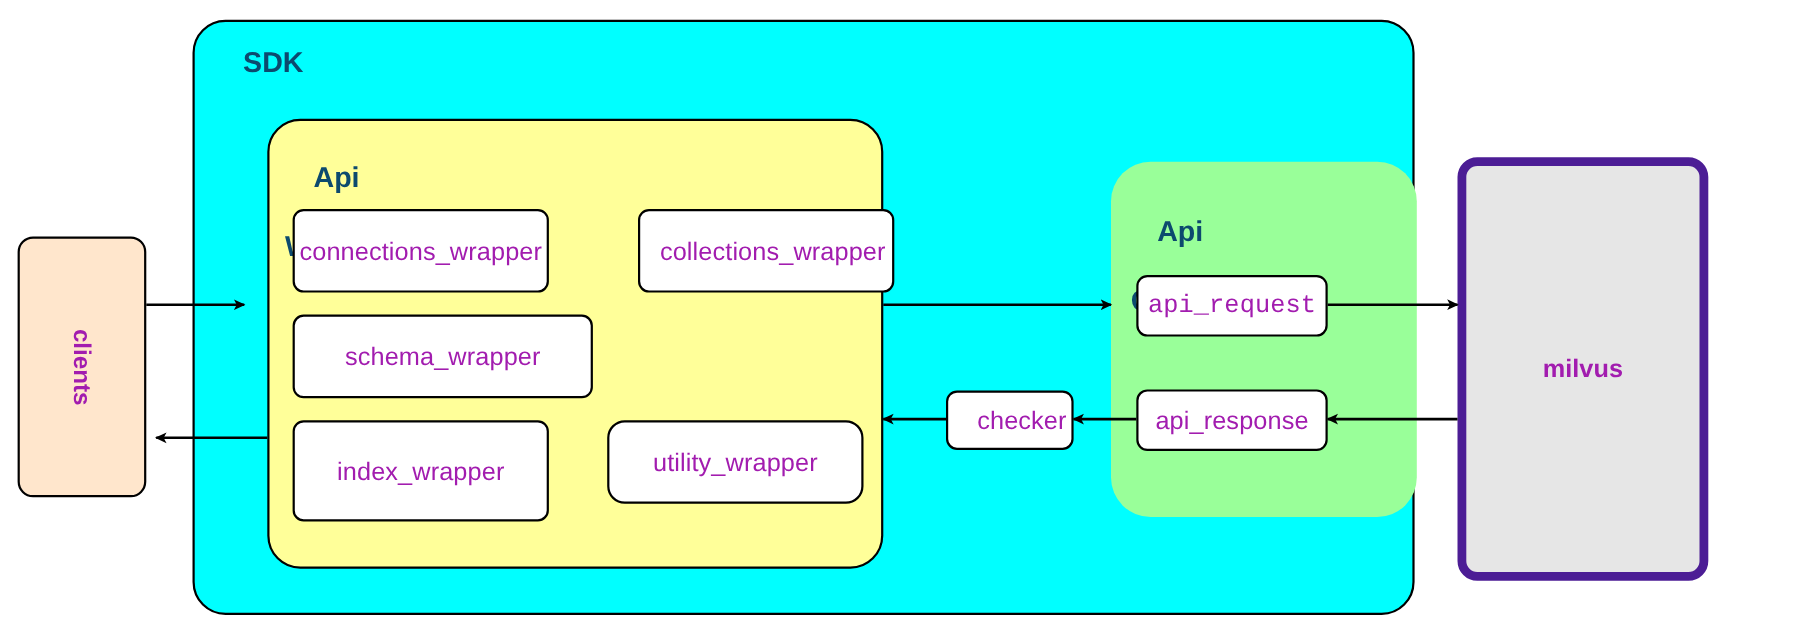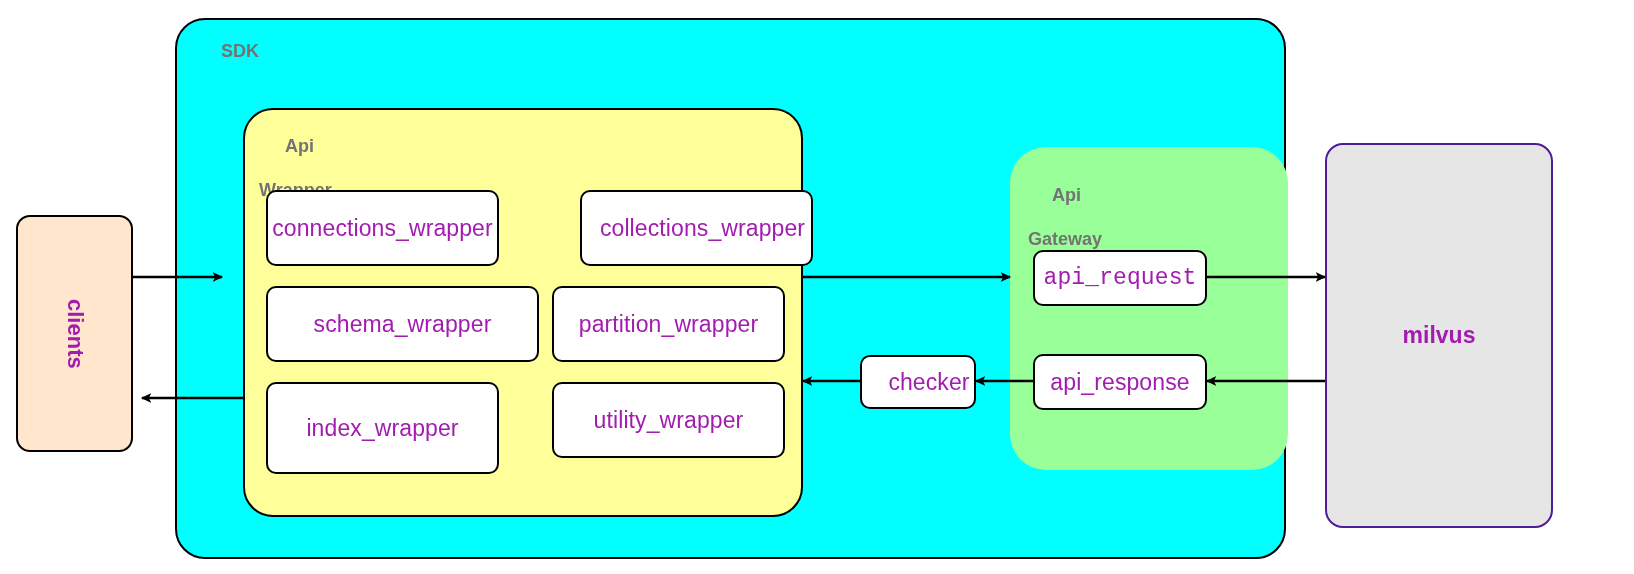--- a/index.html
+++ b/index.html
@@ -45,23 +45,23 @@
     border-radius: 10px;
     font-size: 23px;
     font-weight: normal;
     letter-spacing: 0.1px;
   }
 
   
   .container-title {
     position: absolute;
     font-weight: bold;
-    font-size: 18px;
+    font-size: 26px;
     line-height: 1.22;
-    color: #737373;
+    color: #0c4a6e;
     white-space: pre-line;
     pointer-events: none;
   }
 
   
   #sdk-container {
     left: 175px;
     top: 18px;
     width: 1111px;
     height: 541px;
@@ -106,21 +106,21 @@
     display: block;
     padding-left: 24px;
   }
 
   
   #node-connections_wrapper { left: 266px;  top: 190px; width: 233px; height: 76px; }
   #node-schema_wrapper      { left: 266px;  top: 286px; width: 273px; height: 76px; }
   #node-index_wrapper       { left: 266px;  top: 382px; width: 233px; height: 92px; }
   #node-collections_wrapper { left: 580px;  top: 190px; width: 233px; height: 76px; padding-left: 12px; }
   #node-partition_wrapper   { left: 552px;  top: 286px; width: 233px; height: 76px; }
-  #node-utility_wrapper     { left: 552px;  top: 382px; width: 233px; height: 76px; }
+  #node-utility_wrapper     { left: 552px;  top: 382px; width: 233px; height: 76px; border-radius: 16px; }
 
   #node-api_request  { left: 1033px; top: 250px; width: 174px; height: 56px; font-family: Liberation Mono, monospace; }
   #node-api_response { left: 1033px; top: 354px; width: 174px; height: 56px; }
 
   #node-checker { left: 860px; top: 355px; width: 116px; height: 54px; padding-left: 22px; }
 
   #clients-box {
     left: 16px;
     top: 215px;
     width: 117px;
@@ -136,21 +136,21 @@
     text-orientation: mixed;
     white-space: nowrap;
   }
 
   #milvus-box {
     left: 1325px;
     top: 143px;
     width: 228px;
     height: 385px;
     background: #E6E6E6;
-    border: 2px solid #4c1d95;
+    border: 8px solid #4c1d95;
     border-radius: 18px;
     font-size: 23px;
     font-weight: bold;
   }
 
   
   #arrow-layer {
     position: absolute;
     left: 0;
     top: 0;
@@ -177,21 +177,20 @@
   <div class="container-title" id="api-gateway-title">
     <span class="line-api">Api</span>
     <span>Gateway</span>
   </div>
 
   <div class="box node-box" id="node-connections_wrapper">connections_wrapper</div>
   <div class="box node-box" id="node-schema_wrapper">schema_wrapper</div>
   <div class="box node-box" id="node-index_wrapper">index_wrapper</div>
 
   <div class="box node-box" id="node-collections_wrapper">collections_wrapper</div>
-  <div class="box node-box" id="node-partition_wrapper">partition_wrapper</div>
   <div class="box node-box" id="node-utility_wrapper">utility_wrapper</div>
 
   <div class="box node-box" id="node-api_request">api_request</div>
   <div class="box node-box" id="node-api_response">api_response</div>
 
   <div class="box node-box" id="node-checker">checker</div>
 
   <div class="box" id="clients-box">
     <span id="clients-label">clients</span>
   </div>

